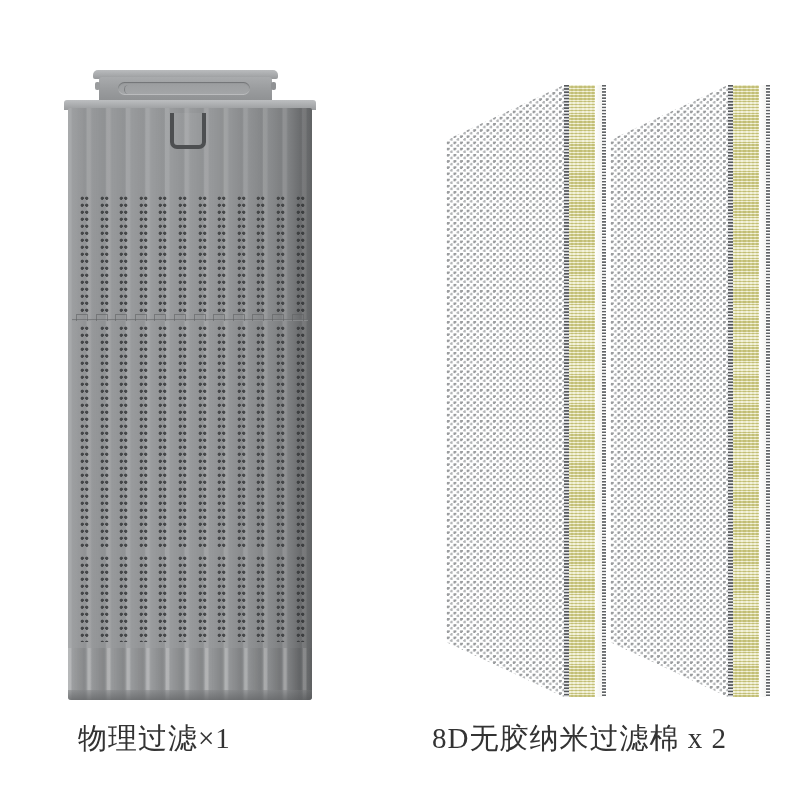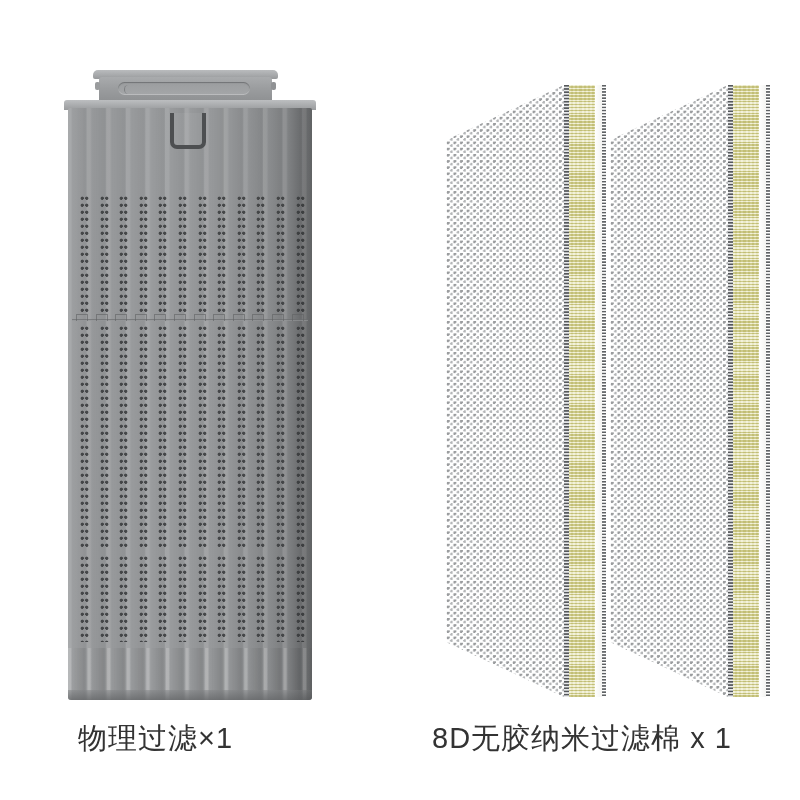--- a/index.html
+++ b/index.html
@@ -275,21 +275,21 @@
     background-size: 100% 3.1px;
   }
 
   
   .caption {
     position: absolute;
     color: #333333;
     font-size: 29px;
     letter-spacing: 1px;
     white-space: nowrap;
-    font-family: Liberation Sans, sans-serif;
+    font-family: Liberation Serif, serif;
   }
   .caption-left  { left: 78px;  top: 719px; }
   .caption-right { left: 432px; top: 719px; }
 </style>
 </head>
 <body>
 
 <div id="stage">
 
   <div class="cartridge">
@@ -388,15 +388,15 @@
       <div class="pad-face" style="left:0px;"></div>
       <div class="pad-edge edge-dark" style="left:118px;"></div>
       <div class="pad-edge edge-yellow" style="left:123px;"></div>
       <div class="pad-edge edge-white" style="left:149px;"></div>
       <div class="pad-edge edge-thin-dark" style="left:156px;"></div>
     </div>
   </div>
 
   <div class="caption caption-left">物理过滤×1</div>
 
-  <div class="caption caption-right">8D无胶纳米过滤棉 x 1</div>
+  <div class="caption caption-right">8D无胶纳米过滤棉 x 2</div>
 
 </div>
 
 </body></html>

